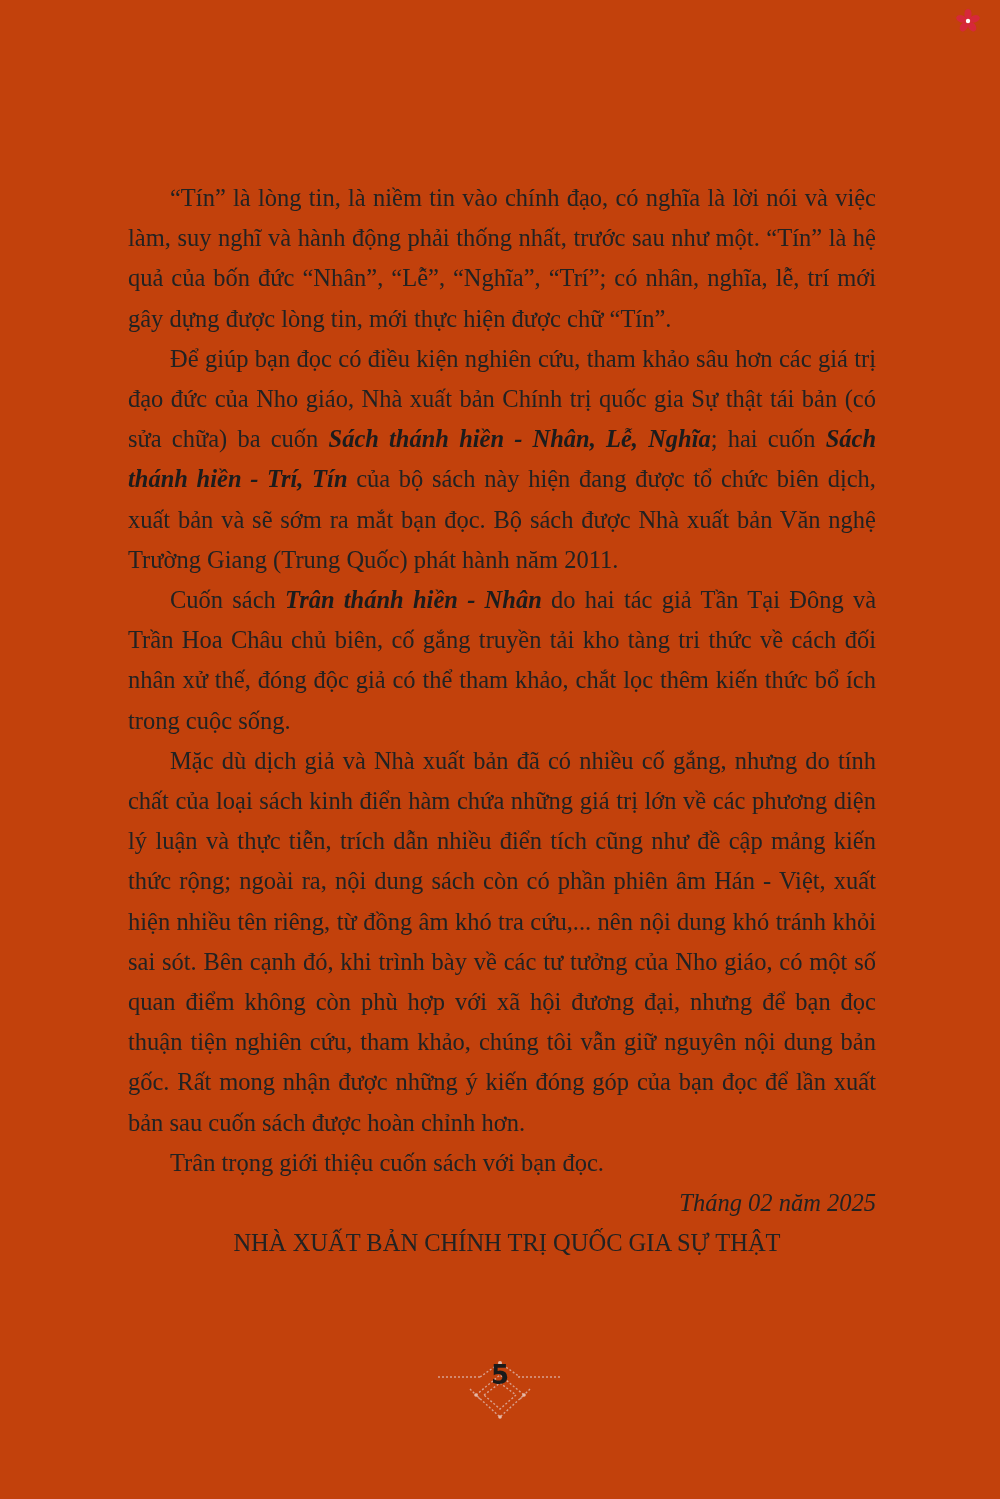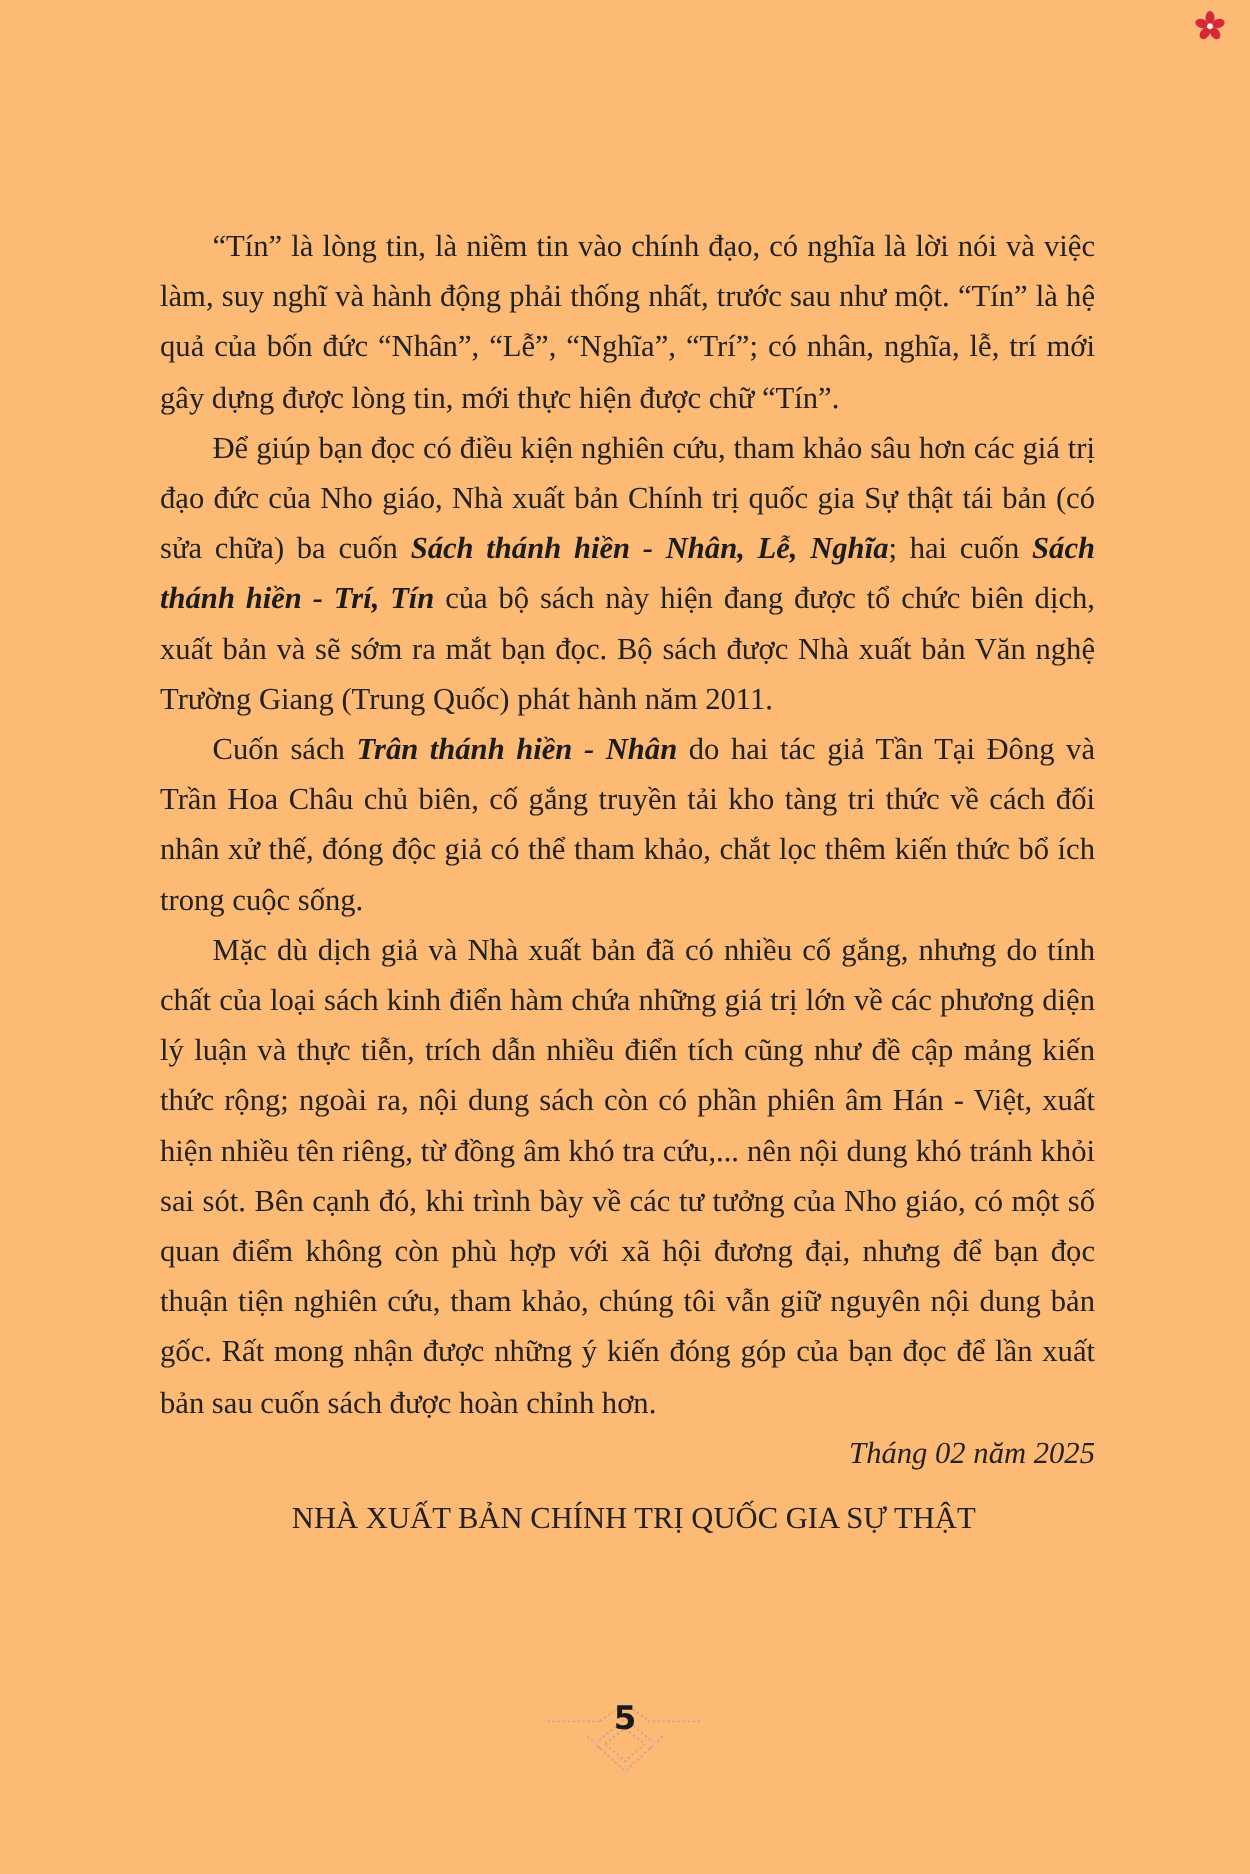--- a/index.html
+++ b/index.html
@@ -1,28 +1,28 @@
 <!DOCTYPE html>
 <html><head>
 <meta charset="utf-8">
 <style>
   html, body { margin: 0; padding: 0; background: #ffffff; }
   body { width: 1000px; height: 1499px; position: relative; overflow: hidden; }
-  .page { position: absolute; left: 0; top: 0; width: 1000px; height: 1499px; background: #fdba74; }
+  .page { position: absolute; left: 0; top: 0; width: 1000px; height: 1499px; background: #c2410c; }
   .corner-flower { position: absolute; left: 955px; top: 8px; width: 26px; height: 26px; }
   .body-text {
     position: absolute; left: 128px; top: 178px; width: 748px;
     font-family: "Liberation Serif", "DejaVu Serif", serif;
     font-size: 24.5px; line-height: 40.2px; color: #222222;
   }
   .para { margin: 0; text-align: justify; text-indent: 42px; }
   .para b { font-style: italic; font-weight: bold; color: #1c1c1c; }
   .closing { margin: 0; text-indent: 42px; }
   .date { margin: 0; text-align: right; font-style: italic; padding-left: 60px; }
-  .publisher { margin: 12px; text-align: center; padding-left: 10px; }
+  .publisher { margin: 0; text-align: center; padding-left: 10px; }
   .footer-ornament { position: absolute; left: 430px; top: 1355px; width: 140px; height: 70px; }
   .page-number {
     position: absolute; left: 480px; top: 1360px; width: 40px; text-align: center;
     font-family: "DejaVu Sans", sans-serif; font-weight: bold; font-size: 26px; color: #1a1a1a;
   }
 </style>
 </head>
 <body>
 
 <div class="page">
@@ -44,20 +44,21 @@
     </p>
     <p class="para">
       <span>Để giúp bạn đọc có điều kiện nghiên cứu, tham khảo sâu hơn các giá trị đạo đức của Nho giáo, Nhà xuất bản Chính trị quốc gia Sự thật tái bản (có sửa chữa) ba cuốn </span><b>Sách thánh hiền - Nhân, Lễ, Nghĩa</b><span>; hai cuốn </span><b>Sách thánh hiền - Trí, Tín</b><span> của bộ sách này hiện đang được tổ chức biên dịch, xuất bản và sẽ sớm ra mắt bạn đọc. Bộ sách được Nhà xuất bản Văn nghệ Trường Giang (Trung Quốc) phát hành năm 2011.</span>
     </p>
     <p class="para">
       <span>Cuốn sách </span><b>Trân thánh hiền - Nhân</b><span> do hai tác giả Tần Tại Đông và Trần Hoa Châu chủ biên, cố gắng truyền tải kho tàng tri thức về cách đối nhân xử thế, đóng độc giả có thể tham khảo, chắt lọc thêm kiến thức bổ ích trong cuộc sống.</span>
     </p>
     <p class="para">
       <span>Mặc dù dịch giả và Nhà xuất bản đã có nhiều cố gắng, nhưng do tính chất của loại sách kinh điển hàm chứa những giá trị lớn về các phương diện lý luận và thực tiễn, trích dẫn nhiều điển tích cũng như đề cập mảng kiến thức rộng; ngoài ra, nội dung sách còn có phần phiên âm Hán - Việt, xuất hiện nhiều tên riêng, từ đồng âm khó tra cứu,... nên nội dung khó tránh khỏi sai sót. Bên cạnh đó, khi trình bày về các tư tưởng của Nho giáo, có một số quan điểm không còn phù hợp với xã hội đương đại, nhưng để bạn đọc thuận tiện nghiên cứu, tham khảo, chúng tôi vẫn giữ nguyên nội dung bản gốc. Rất mong nhận được những ý kiến đóng góp của bạn đọc để lần xuất bản sau cuốn sách được hoàn chỉnh hơn.</span>
     </p>
+    <p class="closing">Trân trọng giới thiệu cuốn sách với bạn đọc.</p>
     <p class="date">Tháng 02 năm 2025</p>
     <p class="publisher">NHÀ XUẤT BẢN CHÍNH TRỊ QUỐC GIA SỰ THẬT</p>
   </div>
 
   <svg class="footer-ornament" viewBox="0 0 140 70">
     <g stroke="#d9a08e" stroke-width="1.4" fill="none" stroke-dasharray="2 2">
       <path d="M8 22 L52 22"></path>
       <path d="M88 22 L132 22"></path>
       <path d="M50 22 L70 8 L90 22"></path>
       <path d="M46 40 L70 20 L94 40 L70 62 Z"></path>

